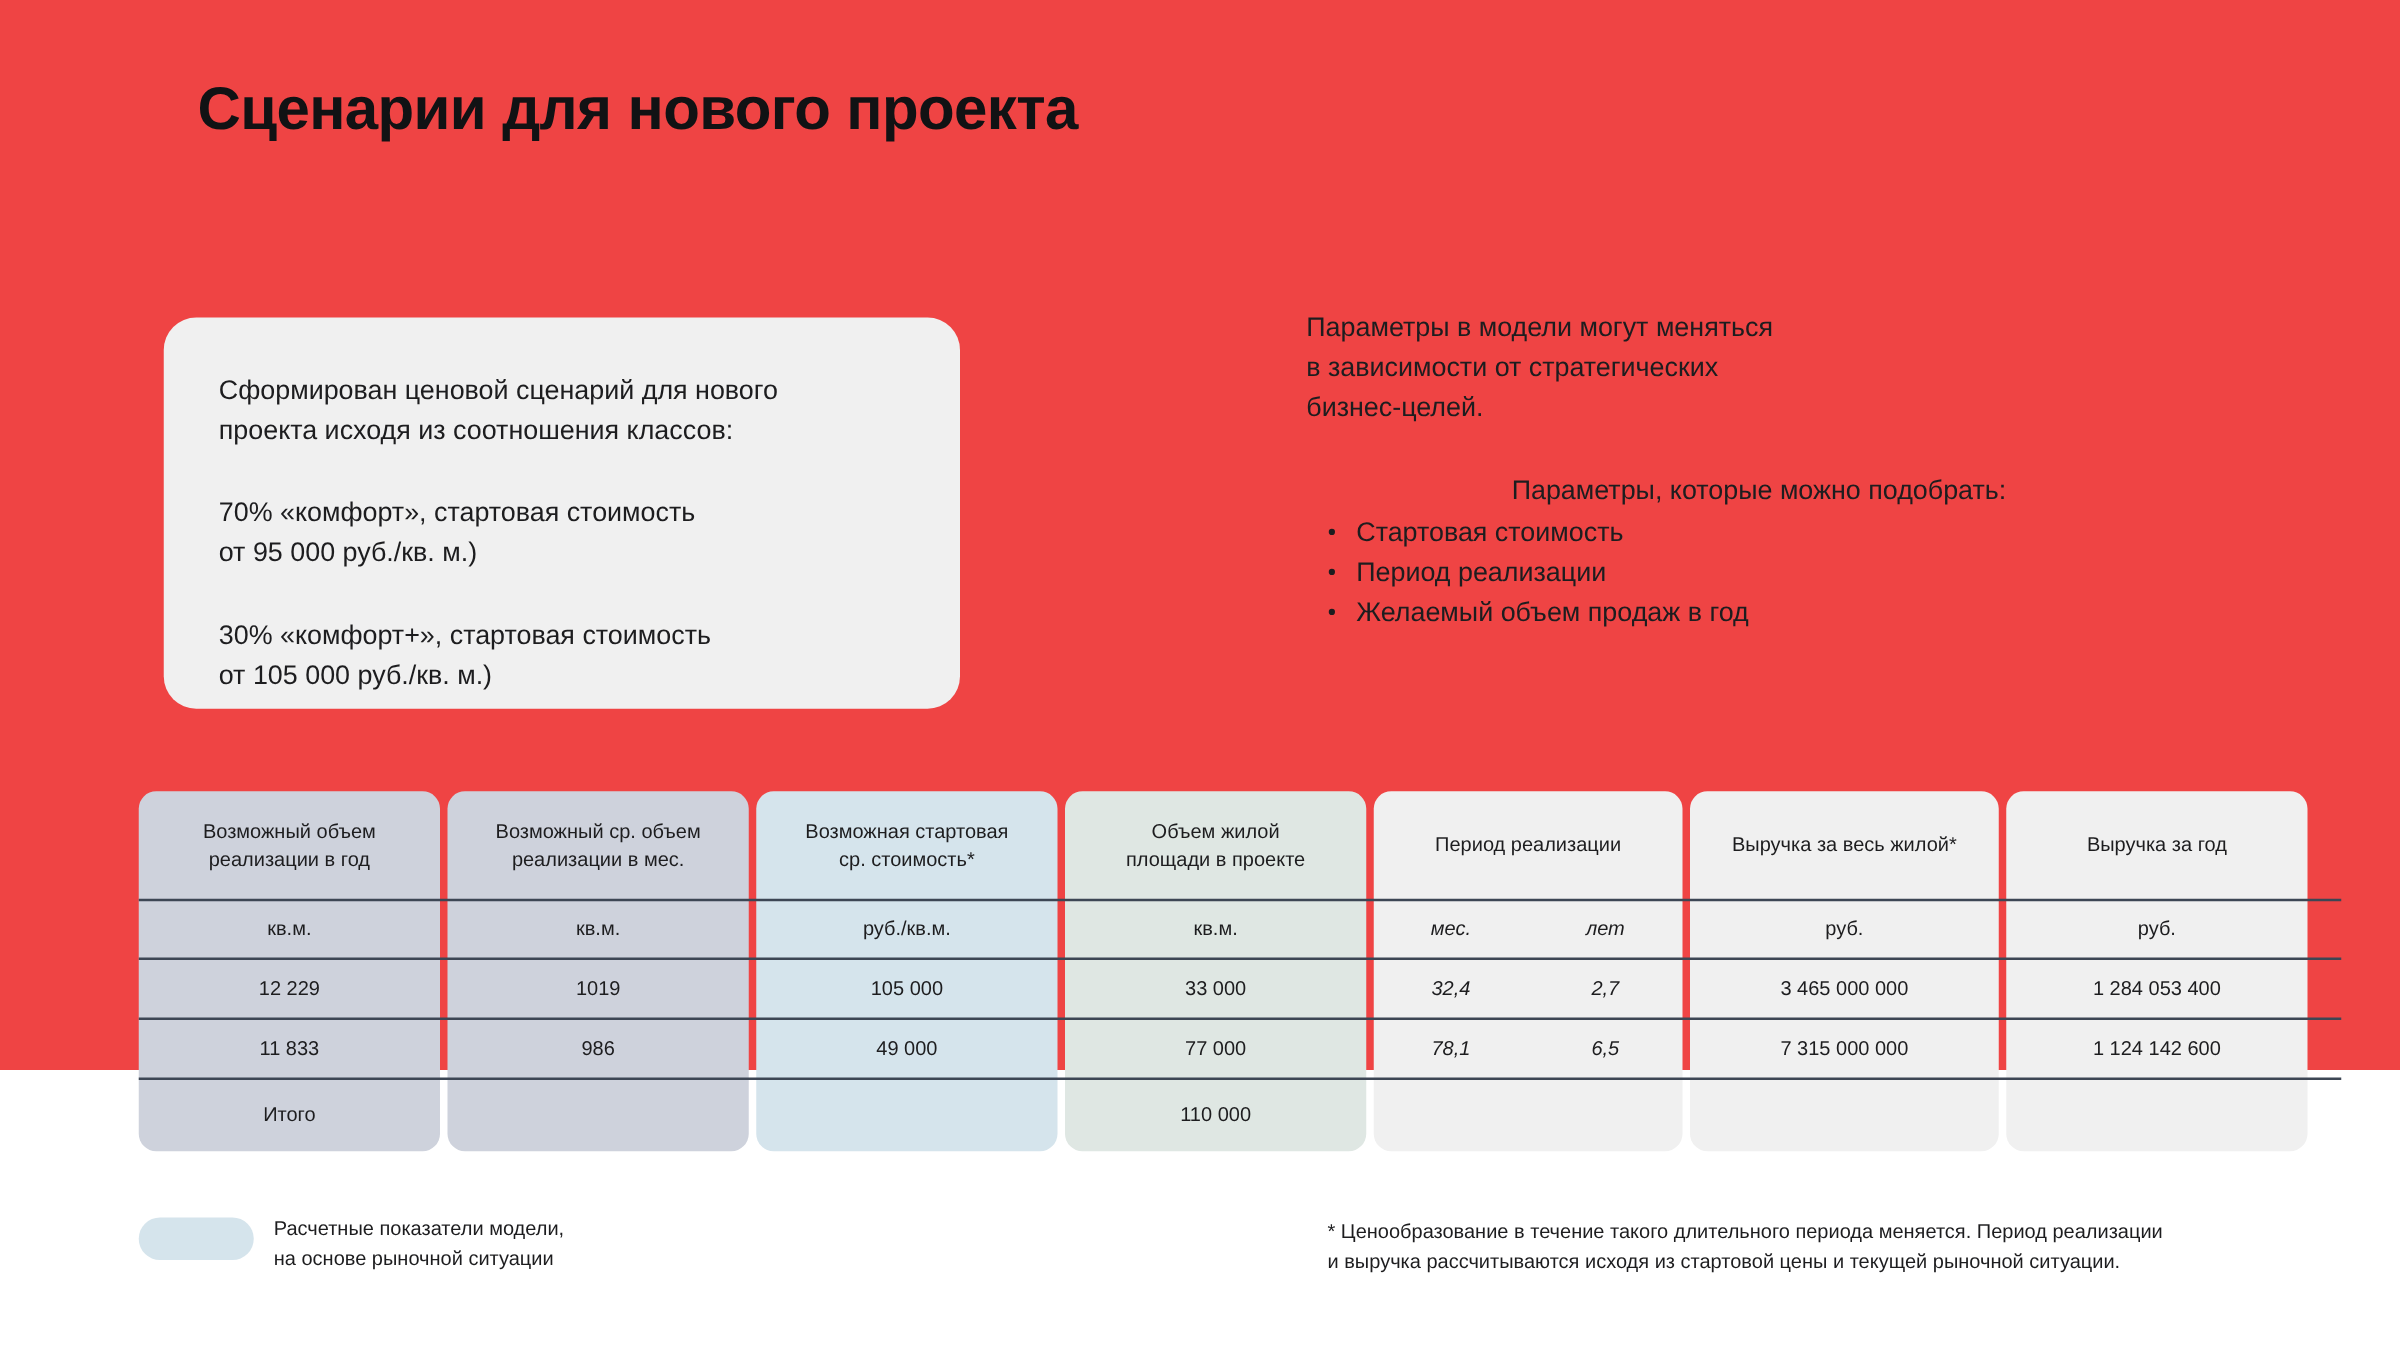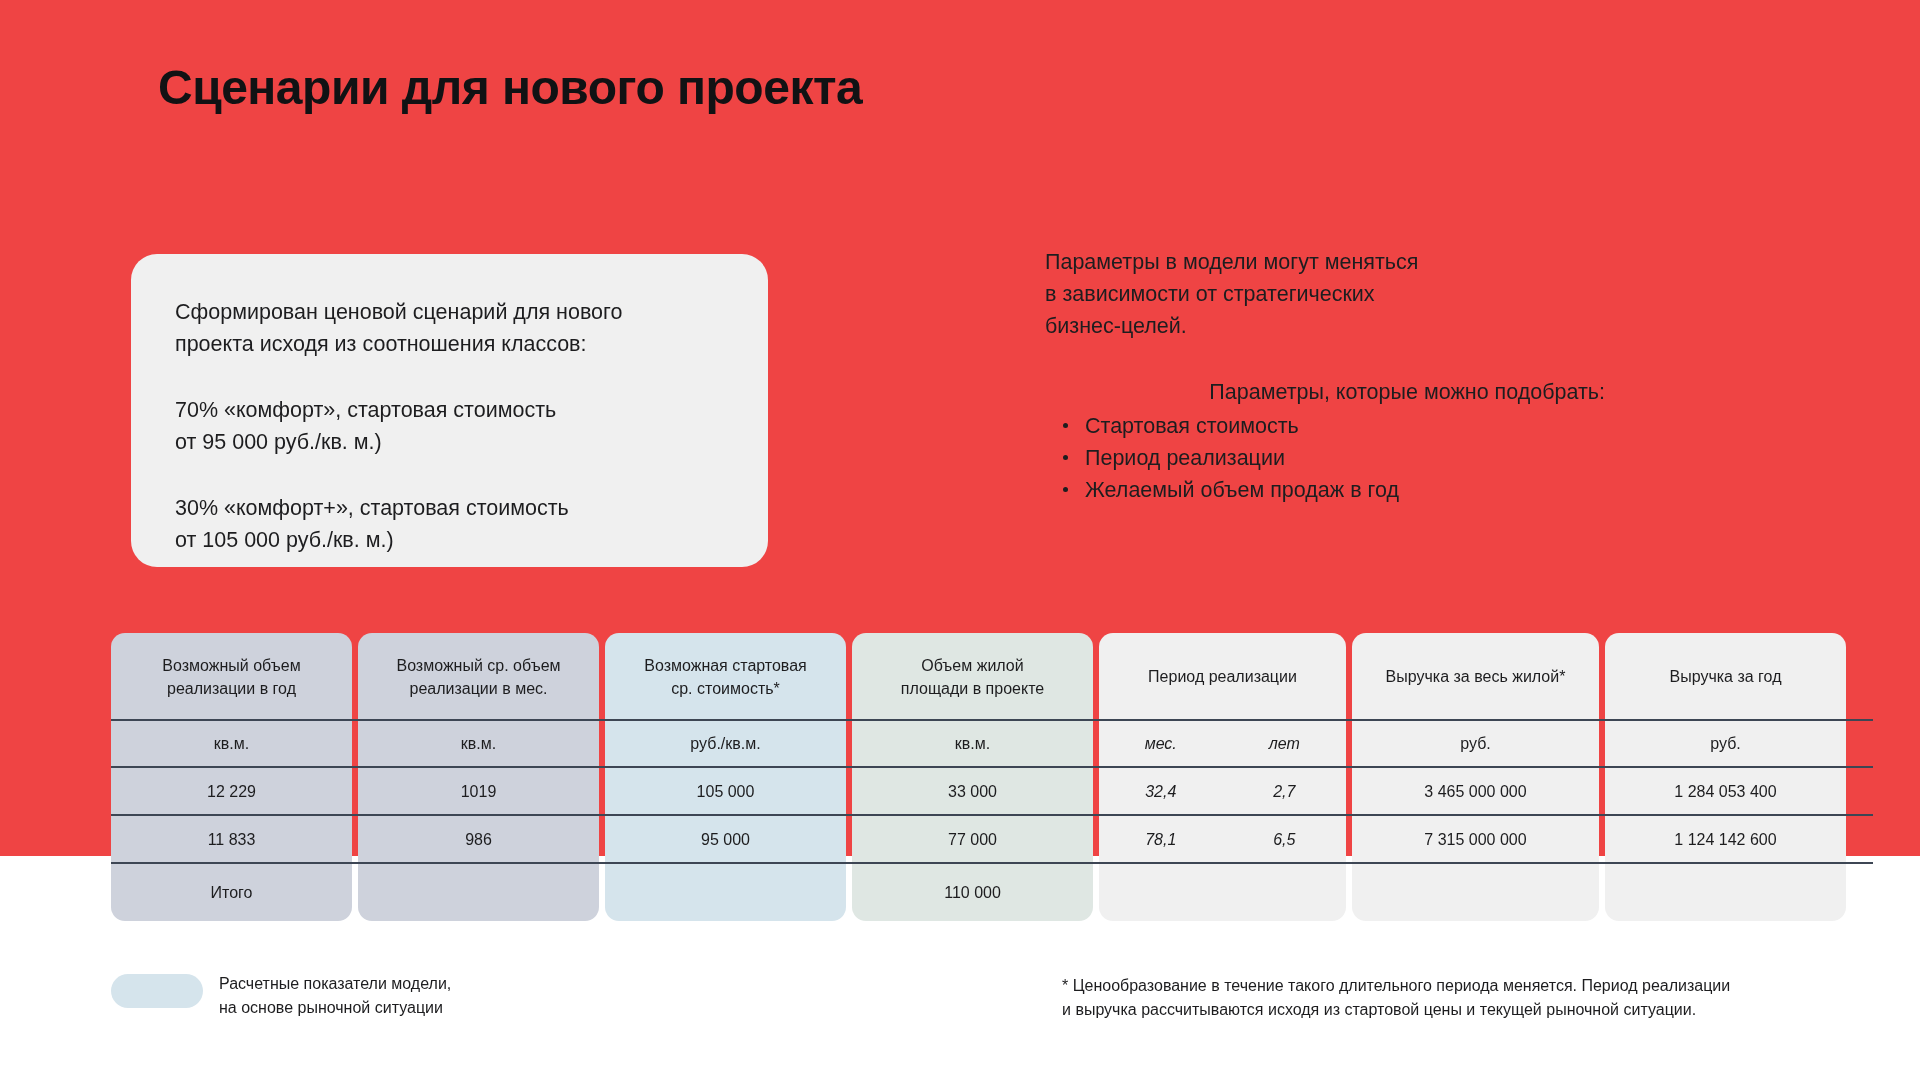--- a/index.html
+++ b/index.html
@@ -306,21 +306,21 @@
 
       <div class="gcol c3">
         <div class="cell head">
           <div>
             <span class="sub">Возможная стартовая</span>
             <span class="sub">ср. стоимость*</span>
           </div>
         </div>
         <div class="cell unit">руб./кв.м.</div>
         <div class="cell data">105 000</div>
-        <div class="cell data">95 000</div>
+        <div class="cell data">49 000</div>
         <div class="cell total"></div>
       </div>
 
       <div class="gcol c4">
         <div class="cell head">
           <div>
             <span class="sub">Объем жилой</span>
             <span class="sub">площади в проекте</span>
           </div>
         </div>

